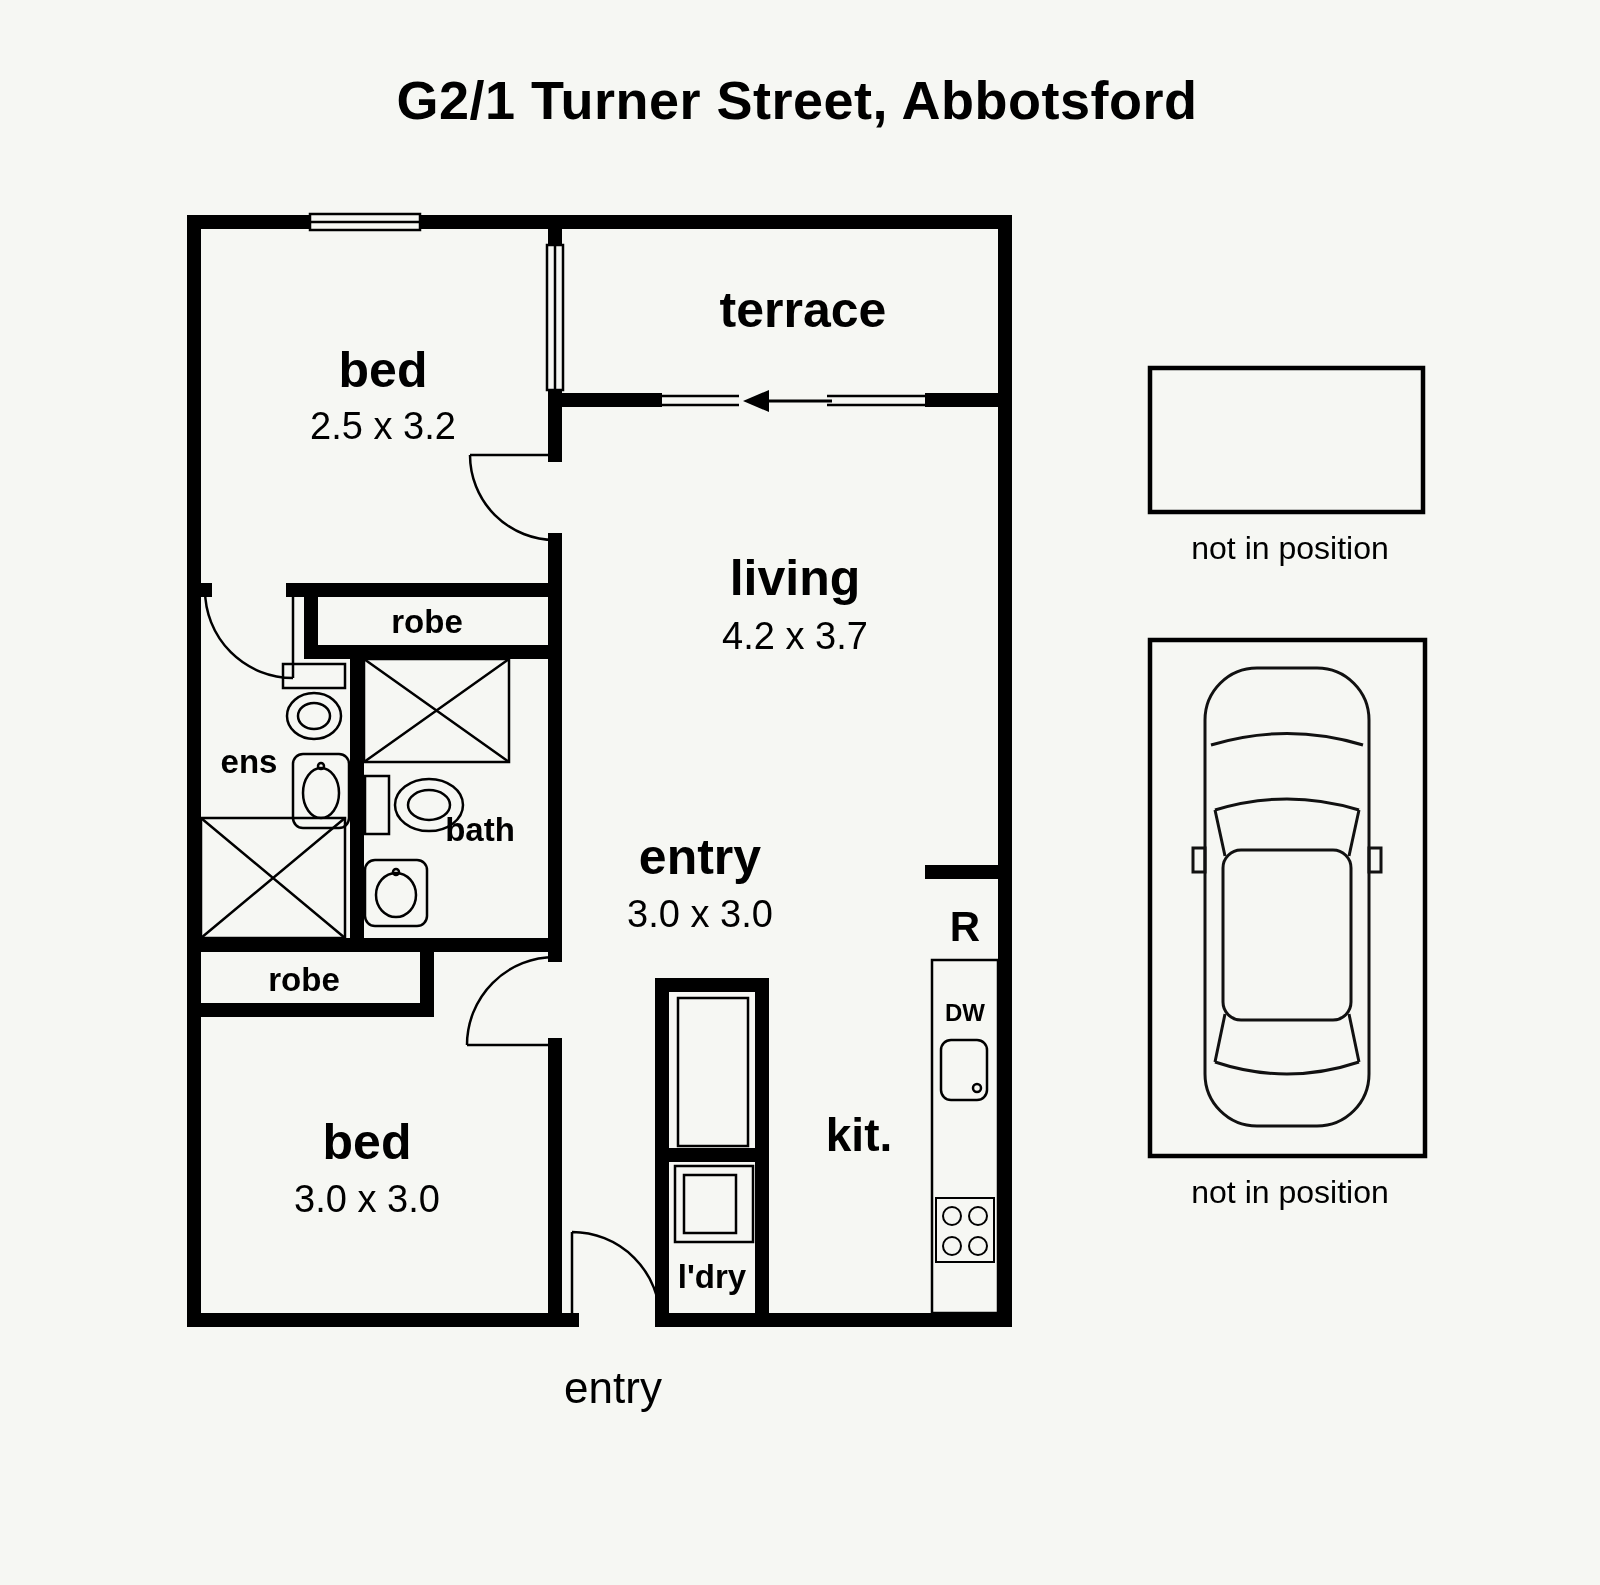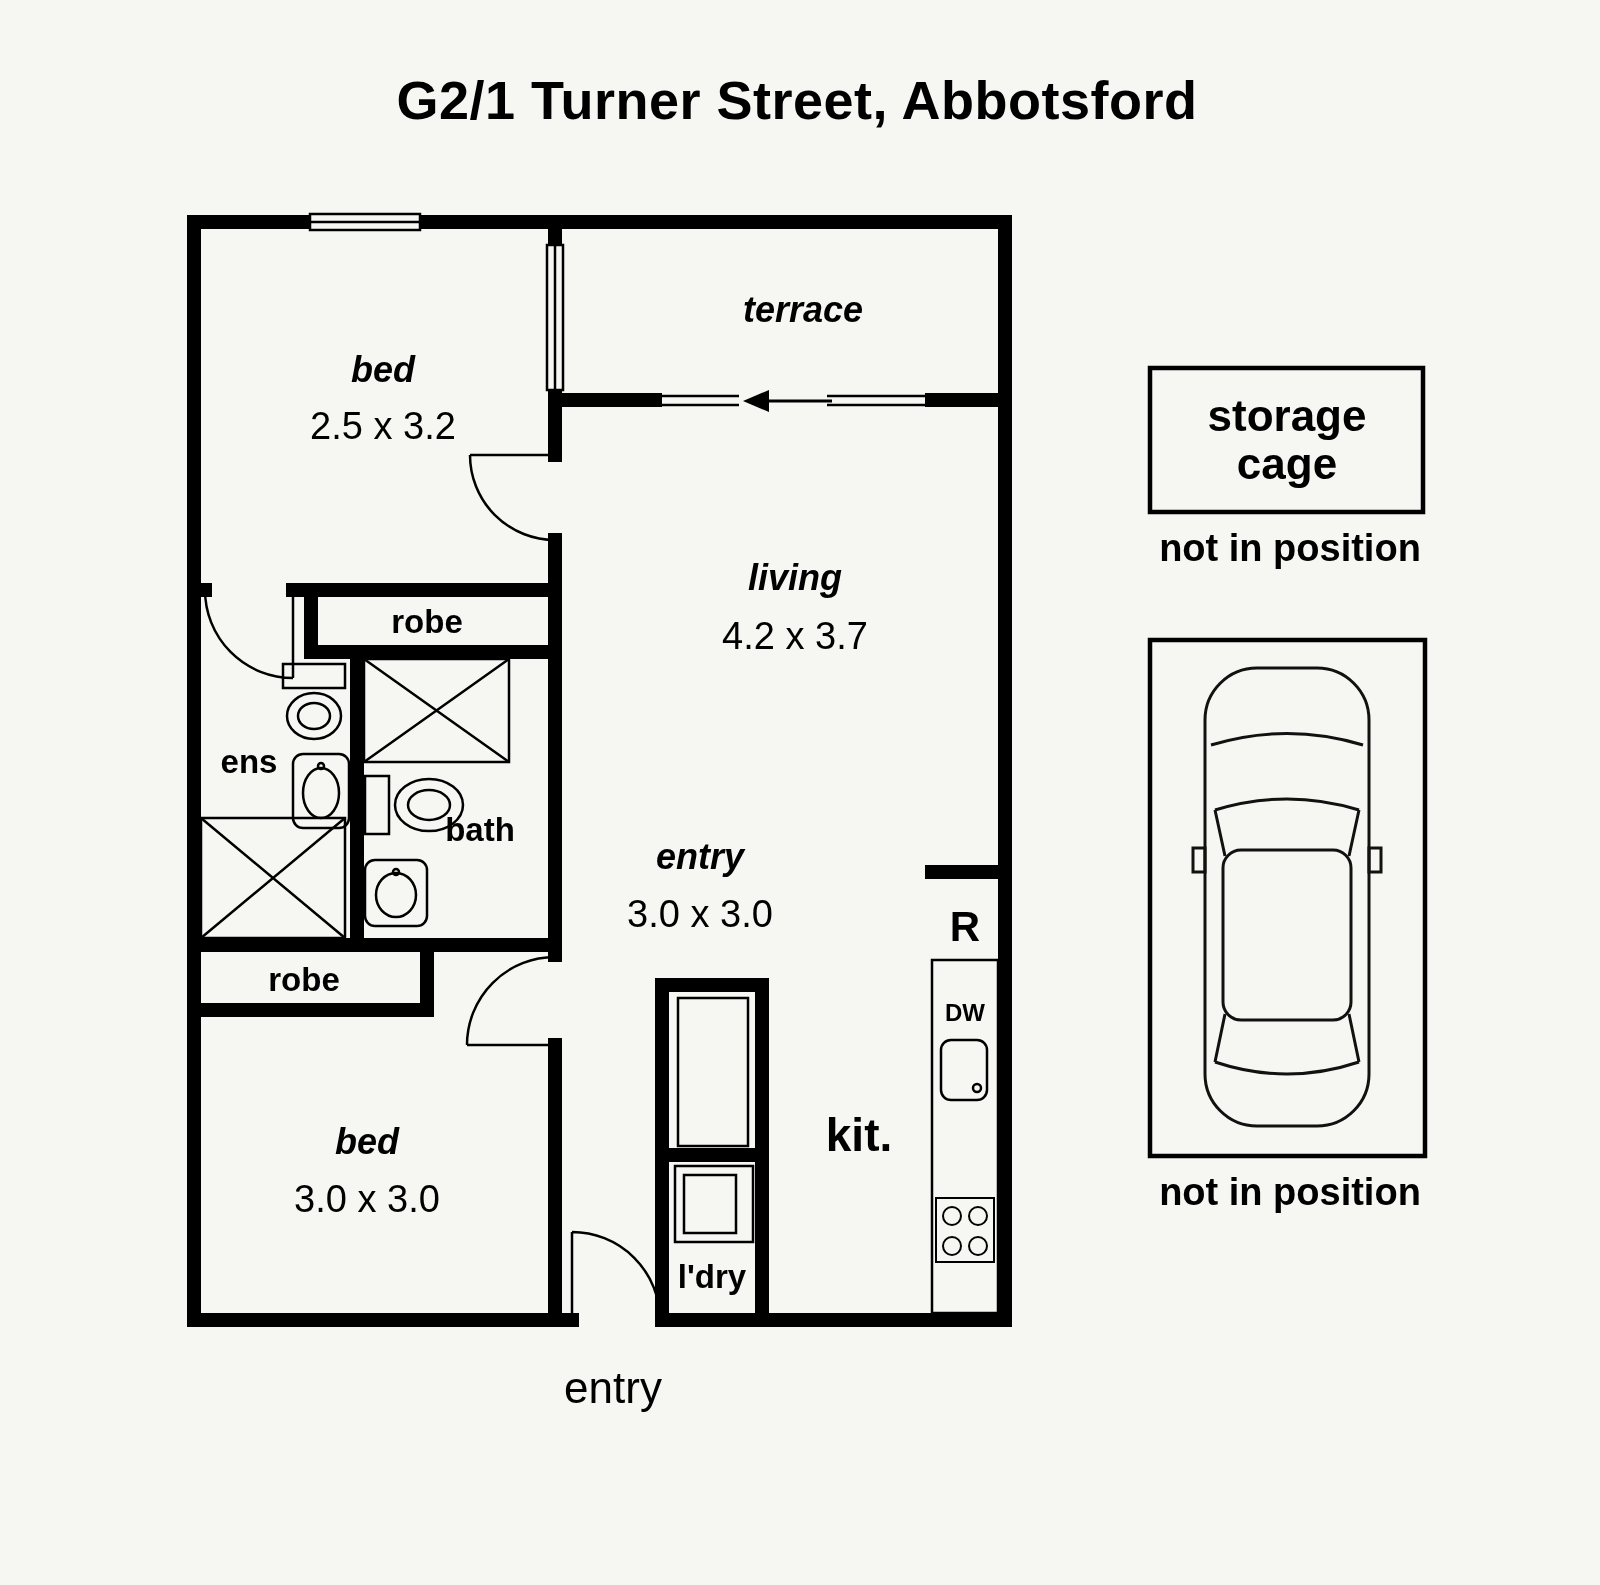--- a/index.html
+++ b/index.html
@@ -2,29 +2,29 @@
 <html><head>
 <meta charset="utf-8">
 <style>
   * { margin:0; padding:0; box-sizing:border-box; }
   html,body { background:#f6f7f3; }
   body { font-family:"Liberation Sans", sans-serif; color:#000; }
   .stage { position:relative; width:1600px; height:1585px; background:#f6f7f3; overflow:hidden;margin-left:27px; }
   .stage svg { position:absolute; left:0; top:0; }
   .lbl { position:absolute; transform:translate(-50%,-50%); white-space:nowrap; text-align:center; }
   .t-title { font-size:54px; font-weight:700; letter-spacing:0.5px; }
-  .t-room  { font-size:36px; font-weight:700;font-style:italic; }
+  .t-room  { font-size:50px; font-weight:700; }
   .t-kit   { font-size:46px; font-weight:700;text-align:right; }
   .t-dims  { font-size:38px; font-weight:400; }
   .t-small { font-size:33px; font-weight:700; }
   .t-entry { font-size:44px; font-weight:400; }
   .t-r     { font-size:42px; font-weight:700; }
   .t-dw    { font-size:24px; font-weight:700;text-align:center; }
   .t-cage  { font-size:44px; font-weight:700; line-height:1.08; }
-  .t-note  { font-size:38px; font-weight:700; }
+  .t-note  { font-size:32px; font-weight:400; }
 </style>
 </head>
 <body>
 
 <div class="stage">
 
   <svg width="1600" height="1585" viewBox="0 0 1600 1585">
 
     <g stroke="#000" stroke-width="14" stroke-linecap="square" fill="none">
       <path d="M167 222H978
@@ -162,20 +162,16 @@
   <div class="lbl t-room" style="left:340px;top:1142px">bed</div>
   <div class="lbl t-dims" style="left:340px;top:1199px">3.0 x 3.0</div>
 
   <div class="lbl t-kit" style="left:832px;top:1135px">kit.</div>
   <div class="lbl t-r" style="left:938px;top:927px">R</div>
   <div class="lbl t-dw" style="left:938px;top:1013px">DW</div>
 
   <div class="lbl t-small" style="left:685px;top:1277px">l'dry</div>
   <div class="lbl t-entry" style="left:586px;top:1388px">entry</div>
 
-  <div class="lbl t-cage" style="left:1260px;top:440px">
-    <div>storage</div>
-    <div>cage</div>
-  </div>
   <div class="lbl t-note" style="left:1263px;top:548px">not in position</div>
   <div class="lbl t-note" style="left:1263px;top:1192px">not in position</div>
 
 </div>
 
 </body></html>

